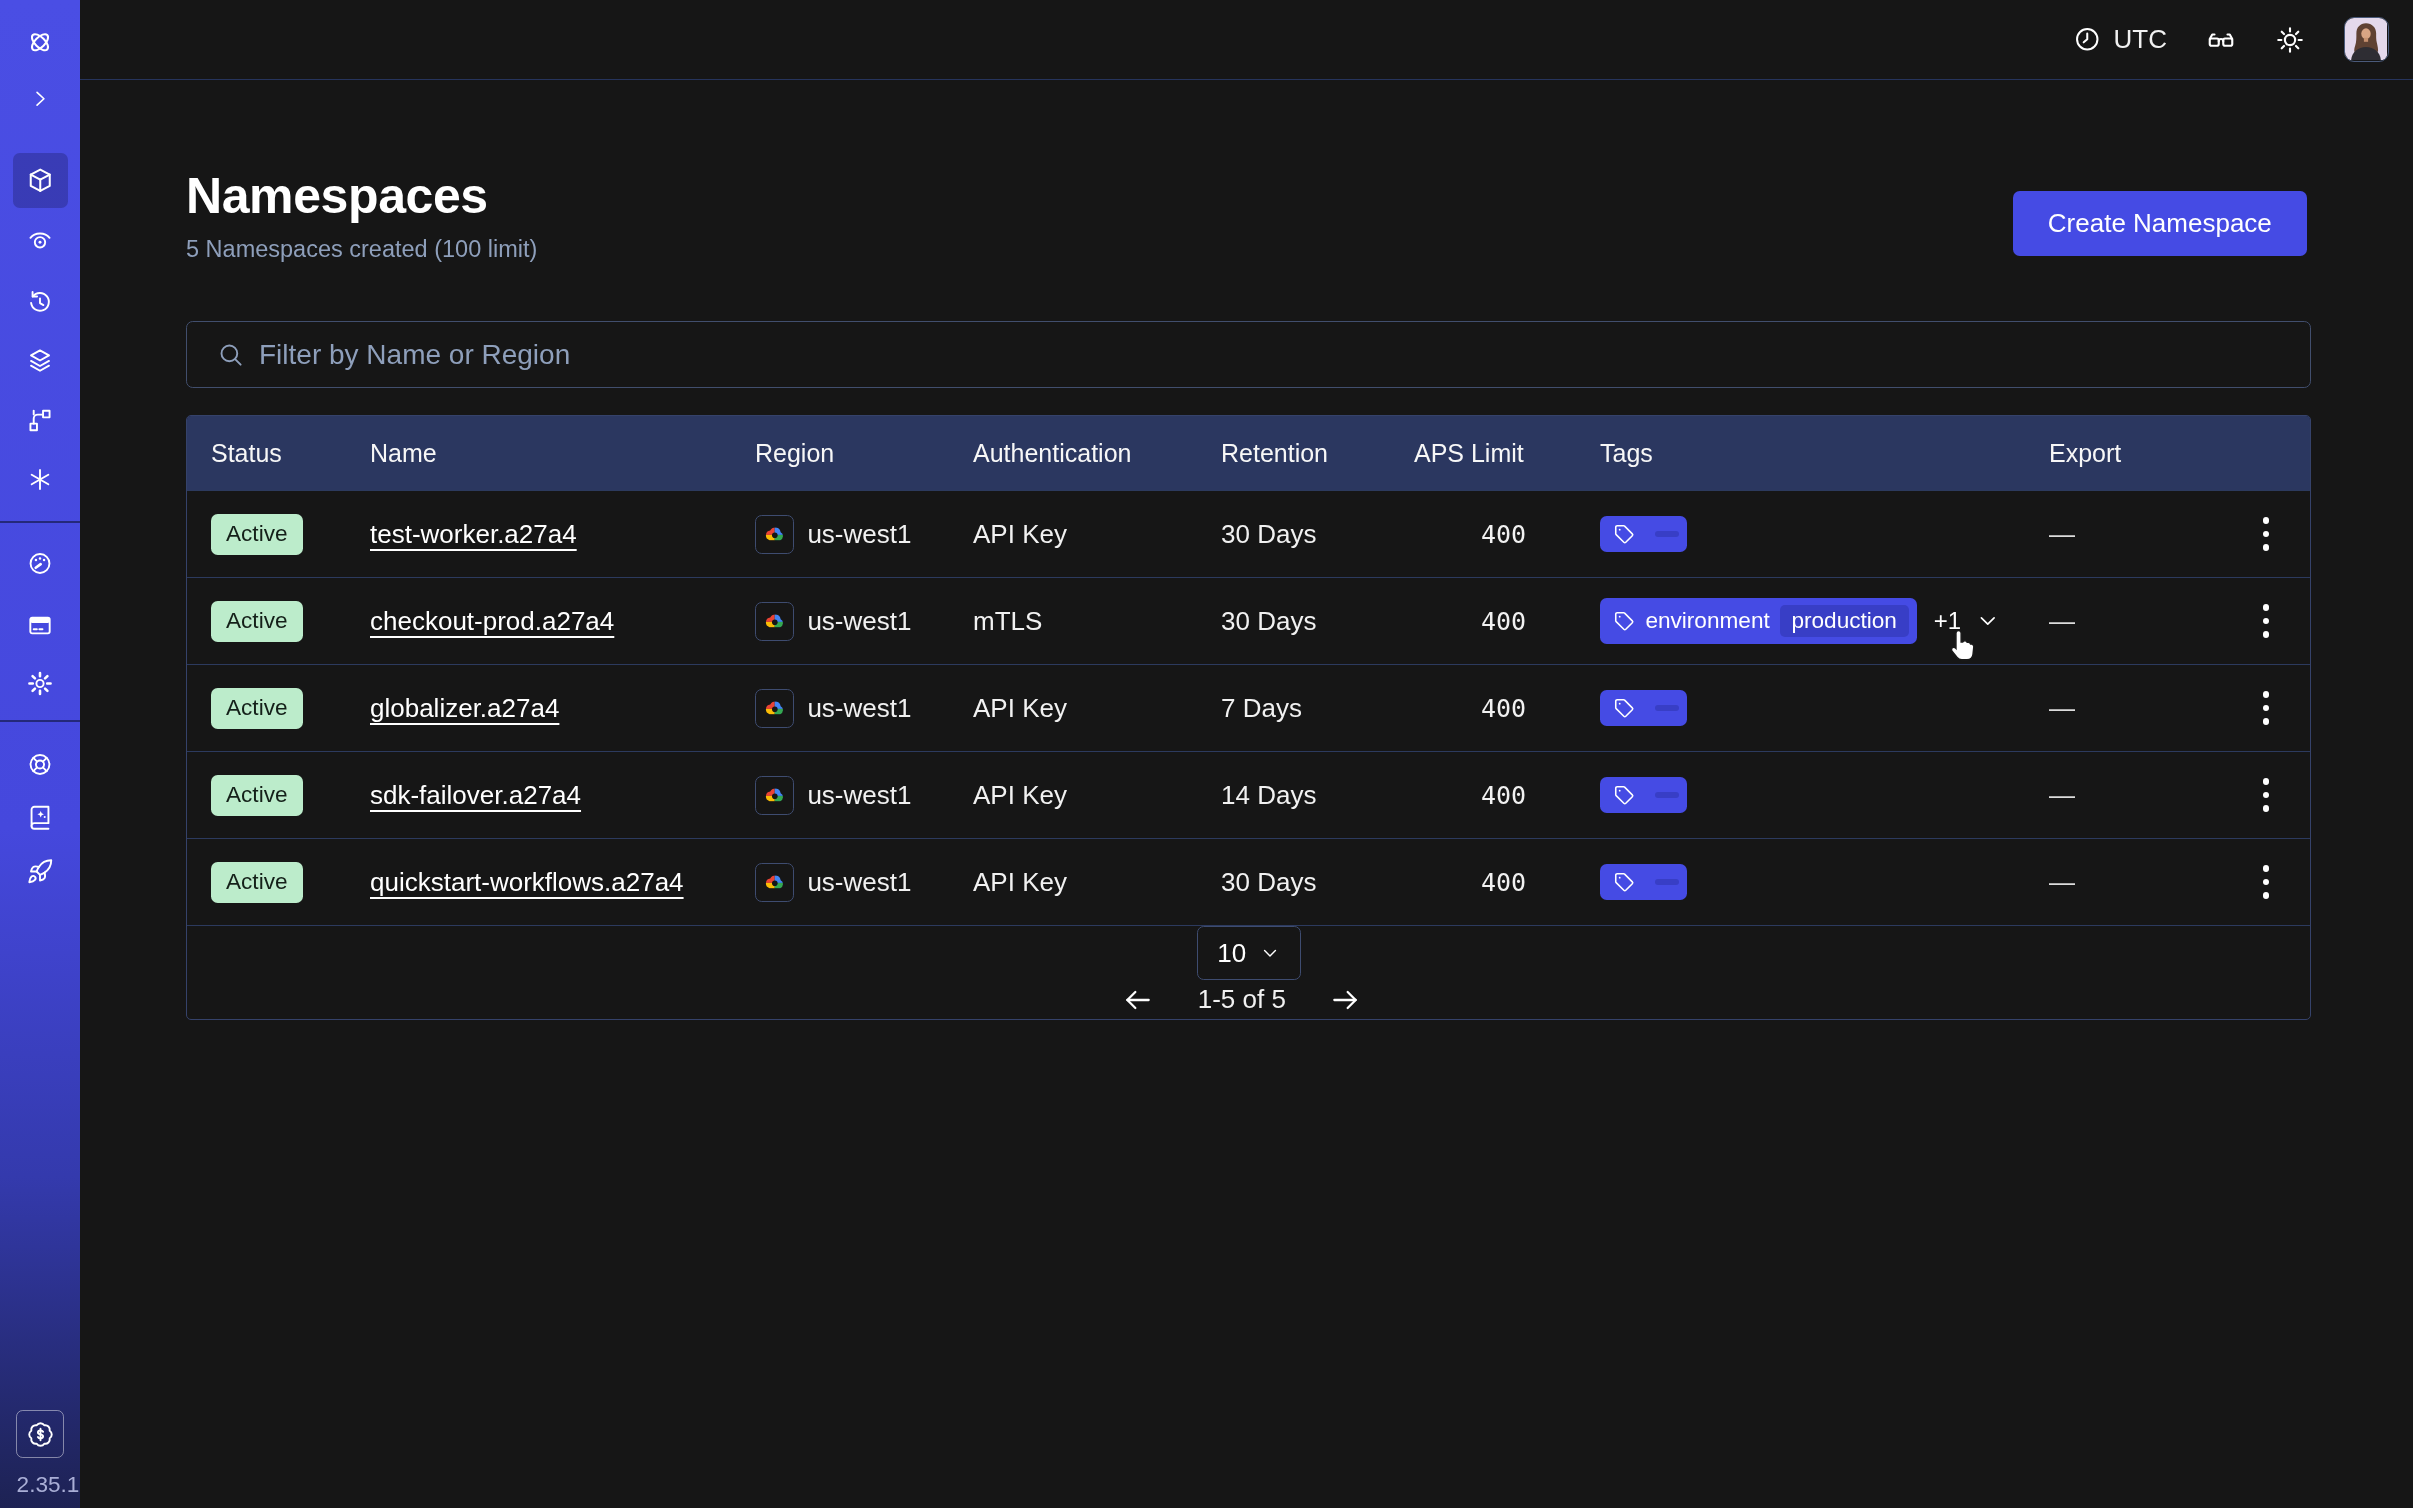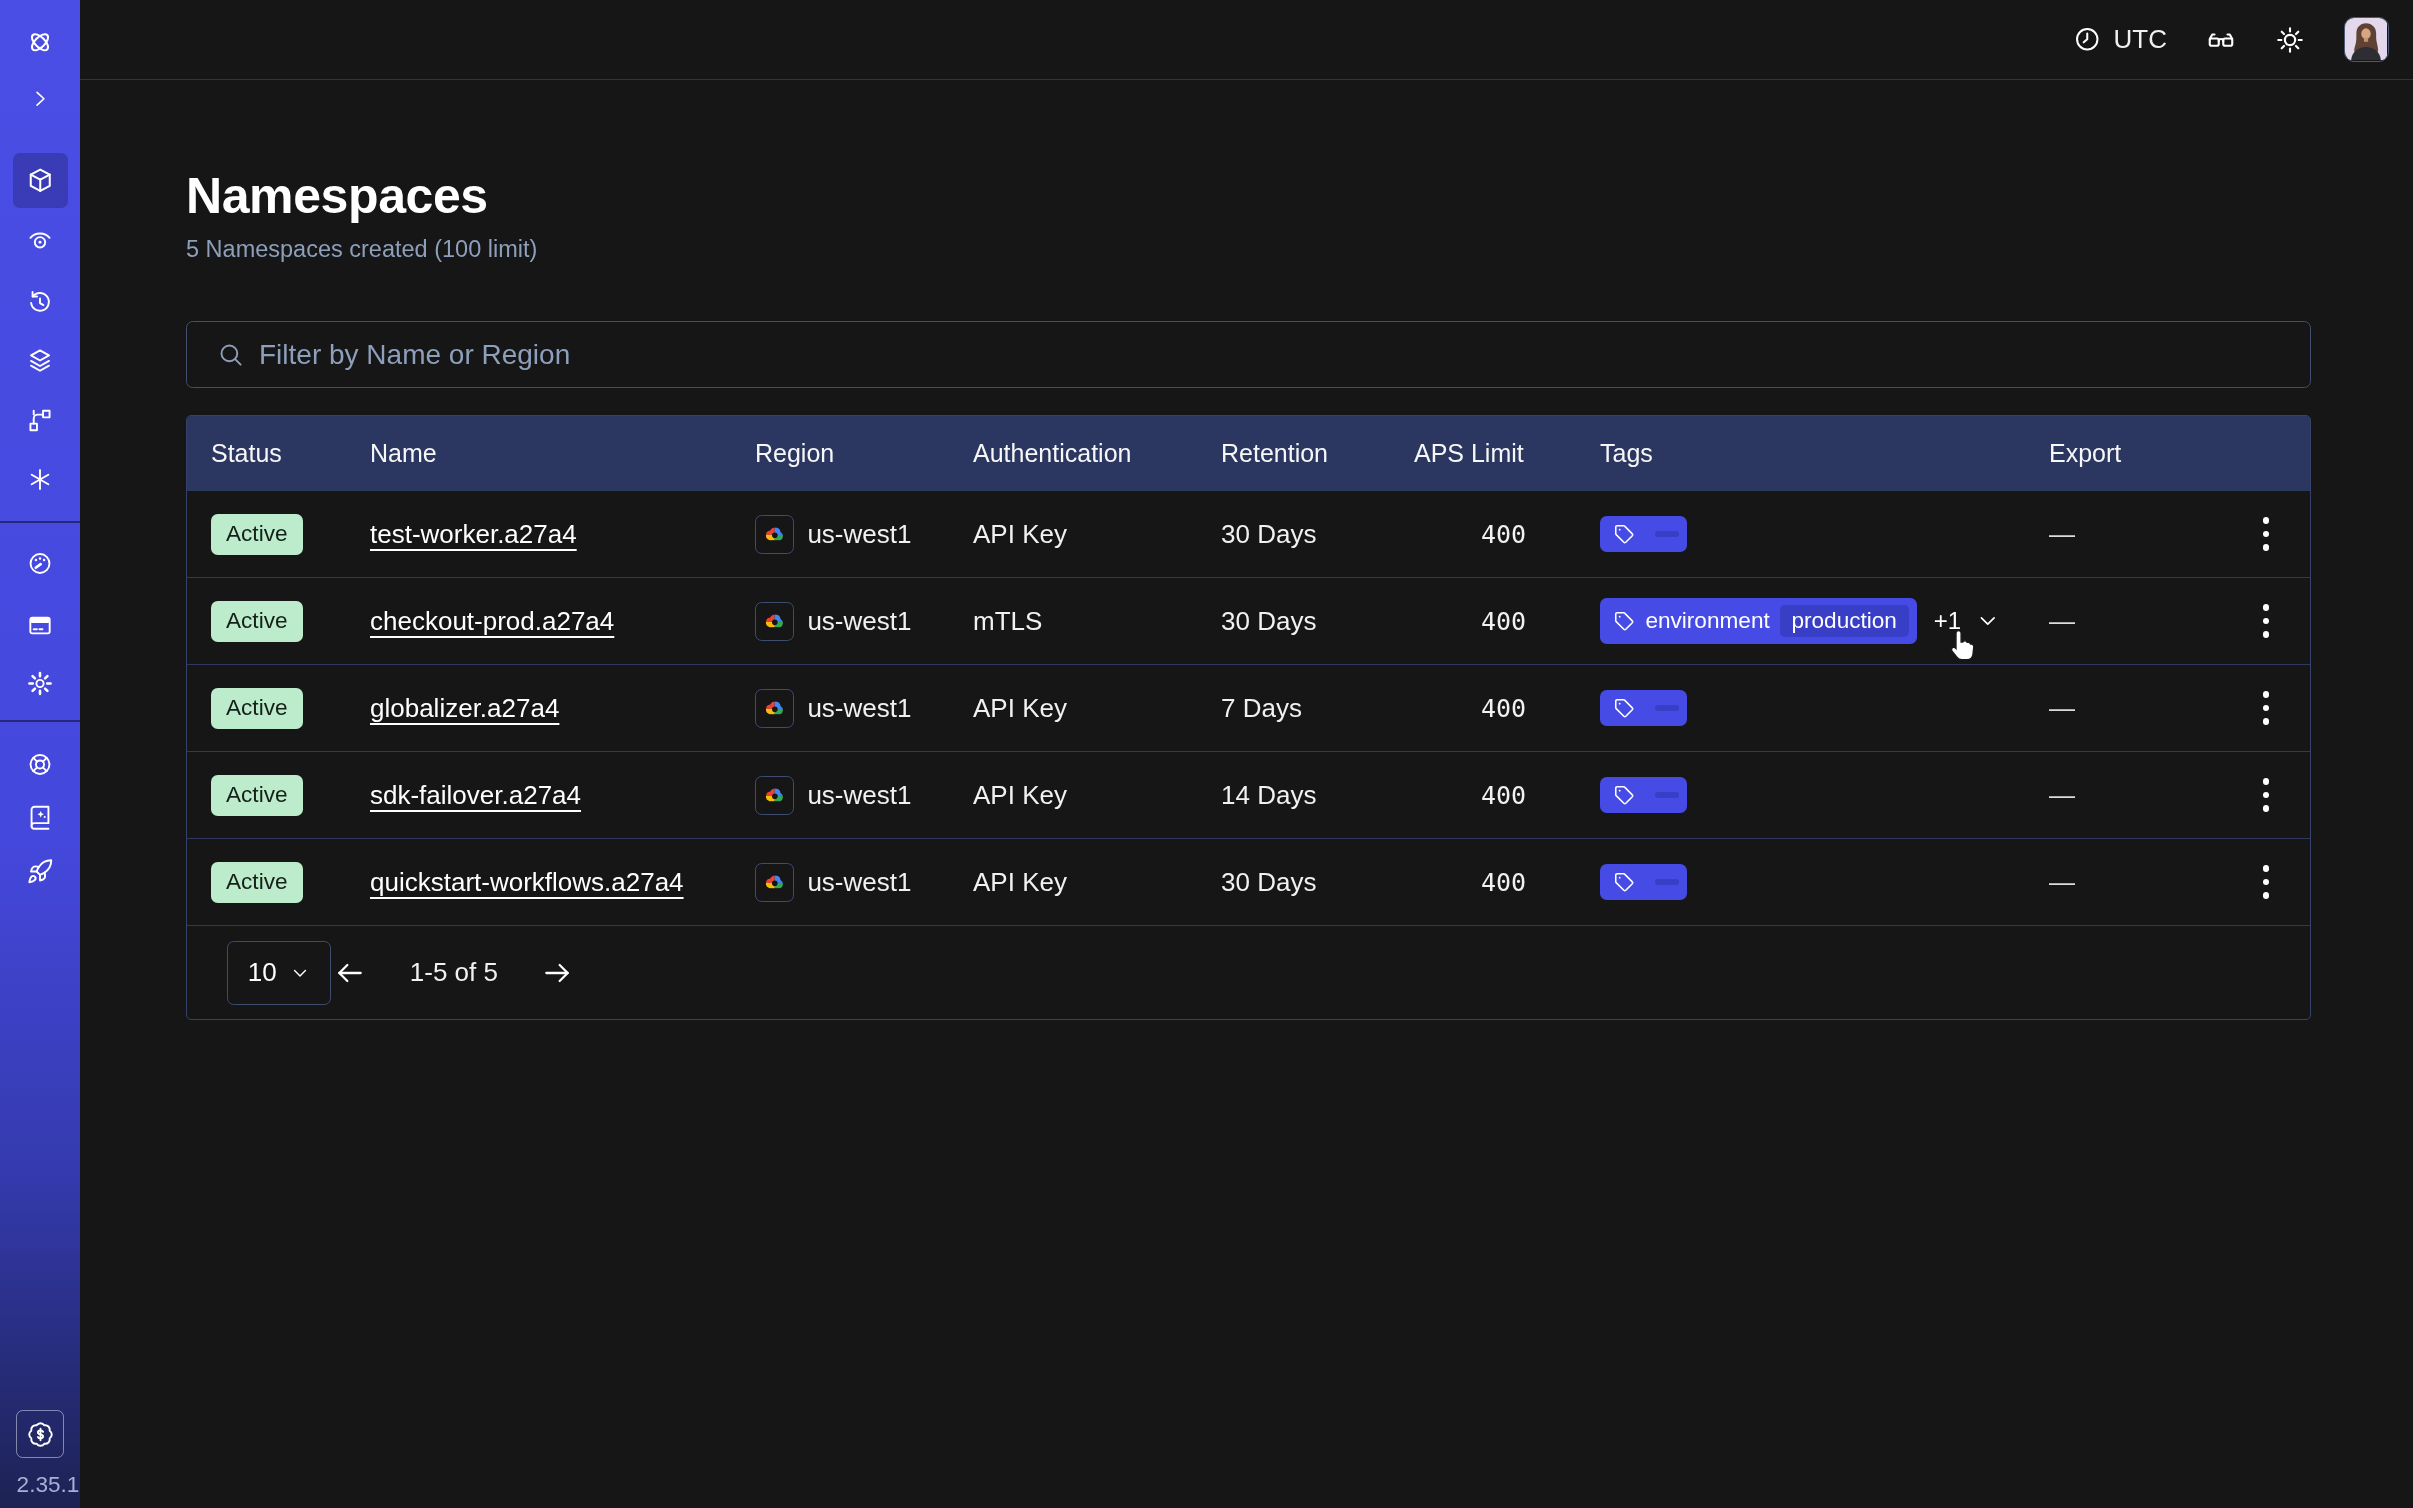--- a/index.html
+++ b/index.html
@@ -53,21 +53,21 @@
   .tag-badge { display:inline-flex; align-items:center; gap:10px; background:#454be4; color:#fff; font-size:22.6px;
     padding:6.7px 8.4px 6.7px 13.4px; border-radius:6.7px; cursor:pointer; }
   .tag-chip { background:#383ec6; border-radius:5px; padding:3.4px 11.7px; }
   .tag-more { font-size:24px; color:#fff; margin-left:3.4px; }
   .tag-expand { margin-left:1.7px; cursor:pointer; }
   .export-cell { justify-content:space-between; padding-right:8.4px; }
   .dash { color:#dcdcdc; font-size:26px; }
   .kebab { background:none; border:none; display:flex; flex-direction:column; gap:6.7px; padding:8.4px; cursor:pointer; }
   .kebab i { width:6.7px; height:6.7px; border-radius:50%; background:#fff; display:block; }
 
-  .tfoot { height:94px; border-top:1.7px solid #2c3a5e; display:flex; align-items:center; justify-content:flex-start; padding:0 40px; }
+  .tfoot { height:94px; border-top:1.7px solid #2c3a5e; display:flex; align-items:center; justify-content:flex-end; padding:0 40px;flex-direction:column; }
   .pagesize { width:104px; height:64px; border:1.7px solid #3e4c70; border-radius:6.7px; background:transparent;
     display:flex; align-items:center; justify-content:center; gap:13.4px; color:#fff; font-size:26px; cursor:pointer; }
   .pager { display:flex; align-items:center; gap:40px; margin-right:13.4px; color:#f1f1f1; font-size:26px; }
   .pager-btn { background:none; border:none; cursor:pointer; padding:3.4px; }
 
   .cursor { position:absolute; left:1941px; top:627px; z-index:50; pointer-events:none; }
 </style>
 </head>
 <body>
 
@@ -219,20 +219,21 @@
       <rect x="10.8" y="11.3" width="2.4" height="2.3" fill="#c6916f"></rect>
       <path d="M3.5 24c.5-4.6 4-7.4 8.5-7.4s8 2.8 8.5 7.4z" fill="#2e2d33"></path>
     </svg>
   </div>
 </header>
 
 <main class="main">
   <div class="content">
     <h1 class="page-title">Namespaces</h1>
     <div class="page-subtitle">5 Namespaces created (100 limit)</div>
+    <button class="create-btn">Create Namespace</button>
 
     <div class="searchbar">
       <svg class="ico" width="27" height="27" viewBox="0 0 24 24" style="stroke:#8e9fbb">
         <circle cx="11" cy="11" r="7"></circle>
           <path d="M16.3 16.3 21 21"></path>
       </svg>
       <input type="text" value="" placeholder="Filter by Name or Region" style="">
     </div>
 
     <div class="table">

